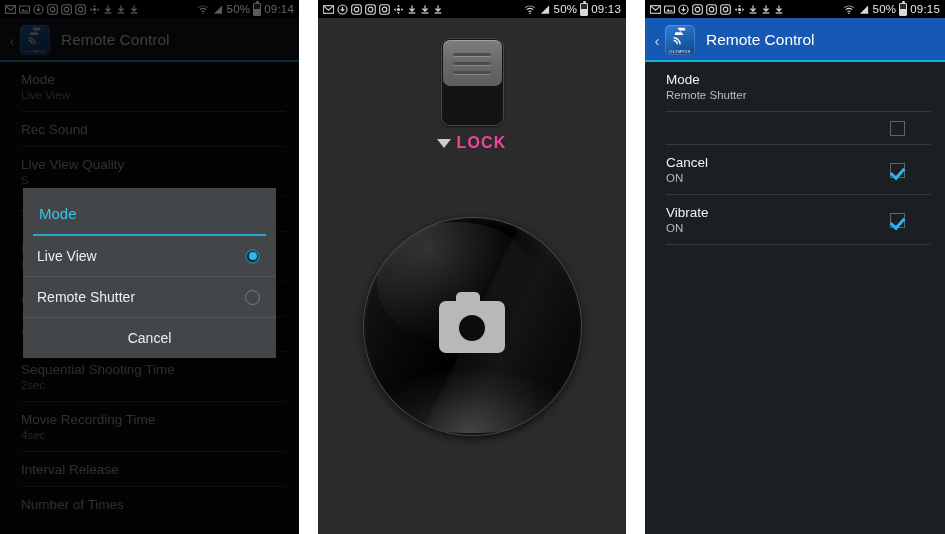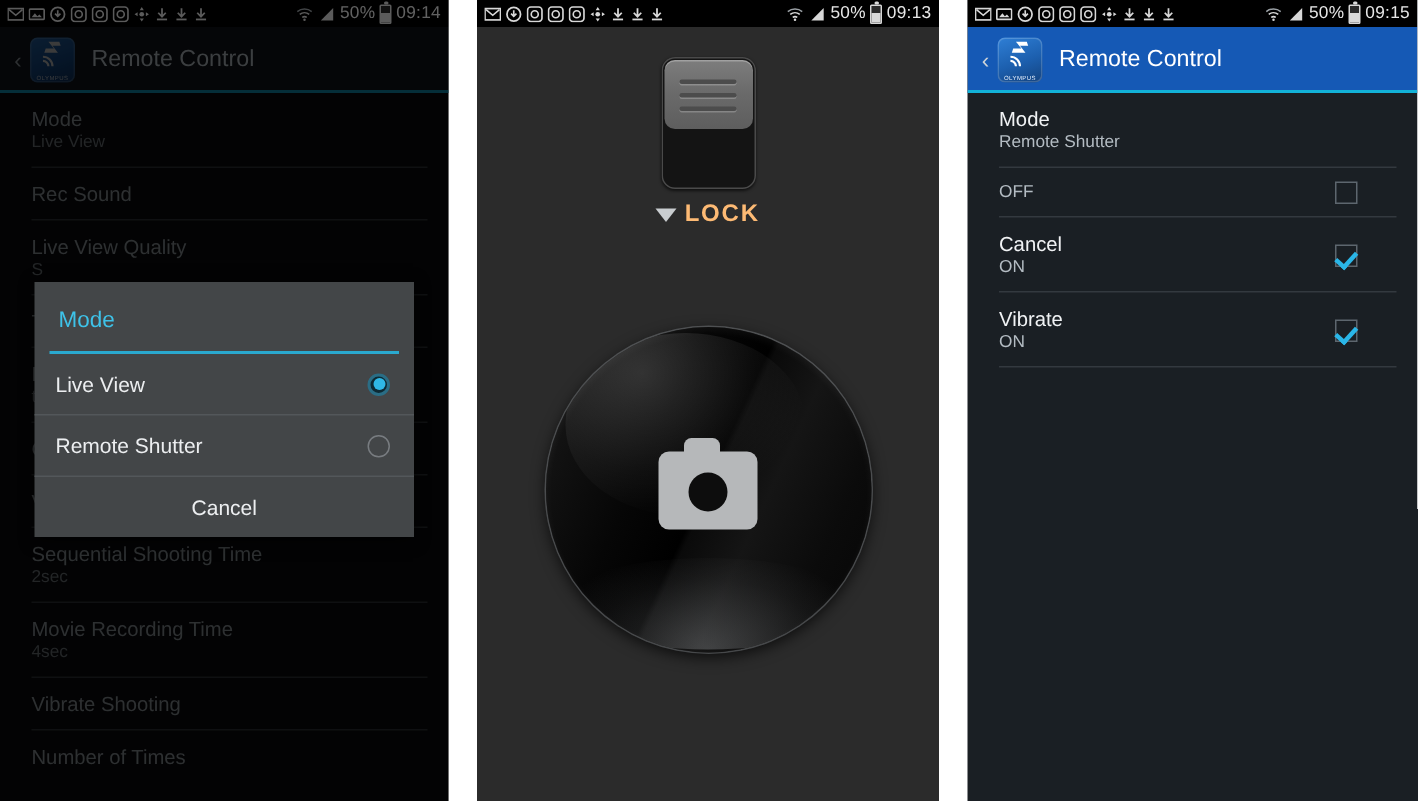--- a/index.html
+++ b/index.html
@@ -270,21 +270,21 @@
   }
   .lock-grip {
     width: 38px; height: 3px;
     border-radius: 2px;
     background: #4c4c4c;
     box-shadow: 0 1px 0 rgba(255,255,255,0.22);
   }
   .lock-label {
     margin-top: 8px;
     display: flex; align-items: center; gap: 5px;
-    color: #fdba74;
+    color: #ec4899;
     font-size: 16px;
     font-weight: bold;
     letter-spacing: 1.2px;
   }
   .lock-arrow {
     width: 0; height: 0;
     border-left: 7px solid transparent;
     border-right: 7px solid transparent;
     border-top: 9px solid #c9cdd0;
   }
@@ -488,21 +488,21 @@
       <div class="divider"></div>
       <div class="row">
         <div class="row-texts">
           <div class="row-title">Movie Recording Time</div>
           <div class="row-sub">4sec</div>
         </div>
       </div>
       <div class="divider"></div>
       <div class="row">
         <div class="row-texts">
-          <div class="row-title">Vibrate Shooting</div>
+          <div class="row-title">Interval Release</div>
         </div>
       </div>
       <div class="divider"></div>
       <div class="row">
         <div class="row-texts">
           <div class="row-title">Number of Times</div>
         </div>
       </div>
     </div>
 
@@ -689,21 +689,20 @@
       <div class="row">
         <div class="row-texts">
           <div class="row-title">Mode</div>
           <div class="row-sub">Remote Shutter</div>
         </div>
       </div>
       <div class="divider"></div>
 
       <div class="row">
         <div class="row-texts">
-          <div class="row-sub">OFF</div>
         </div>
         <div class="checkbox"></div>
       </div>
       <div class="divider"></div>
 
       <div class="row">
         <div class="row-texts">
           <div class="row-title">Cancel</div>
           <div class="row-sub">ON</div>
         </div>

